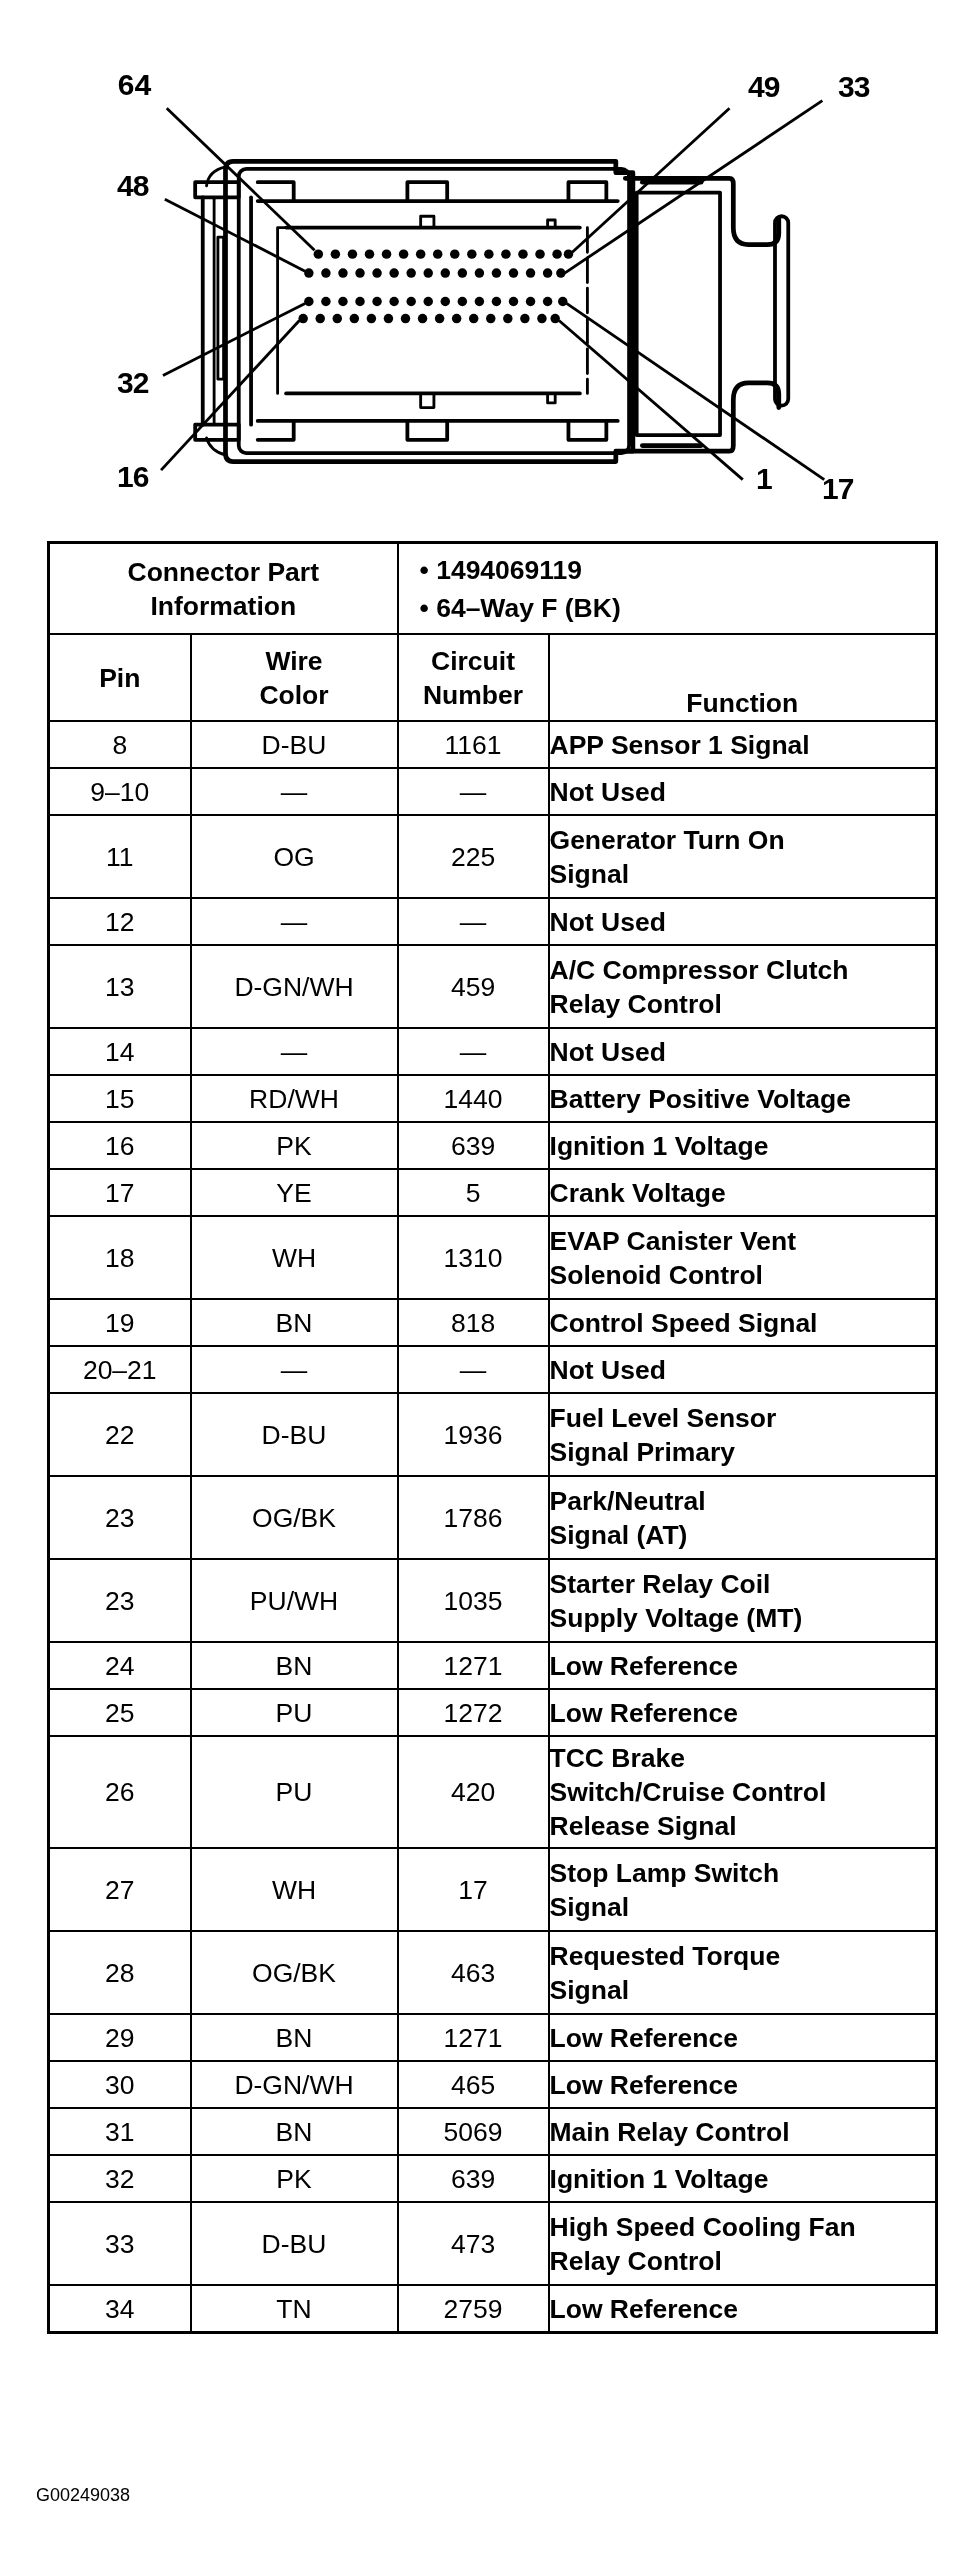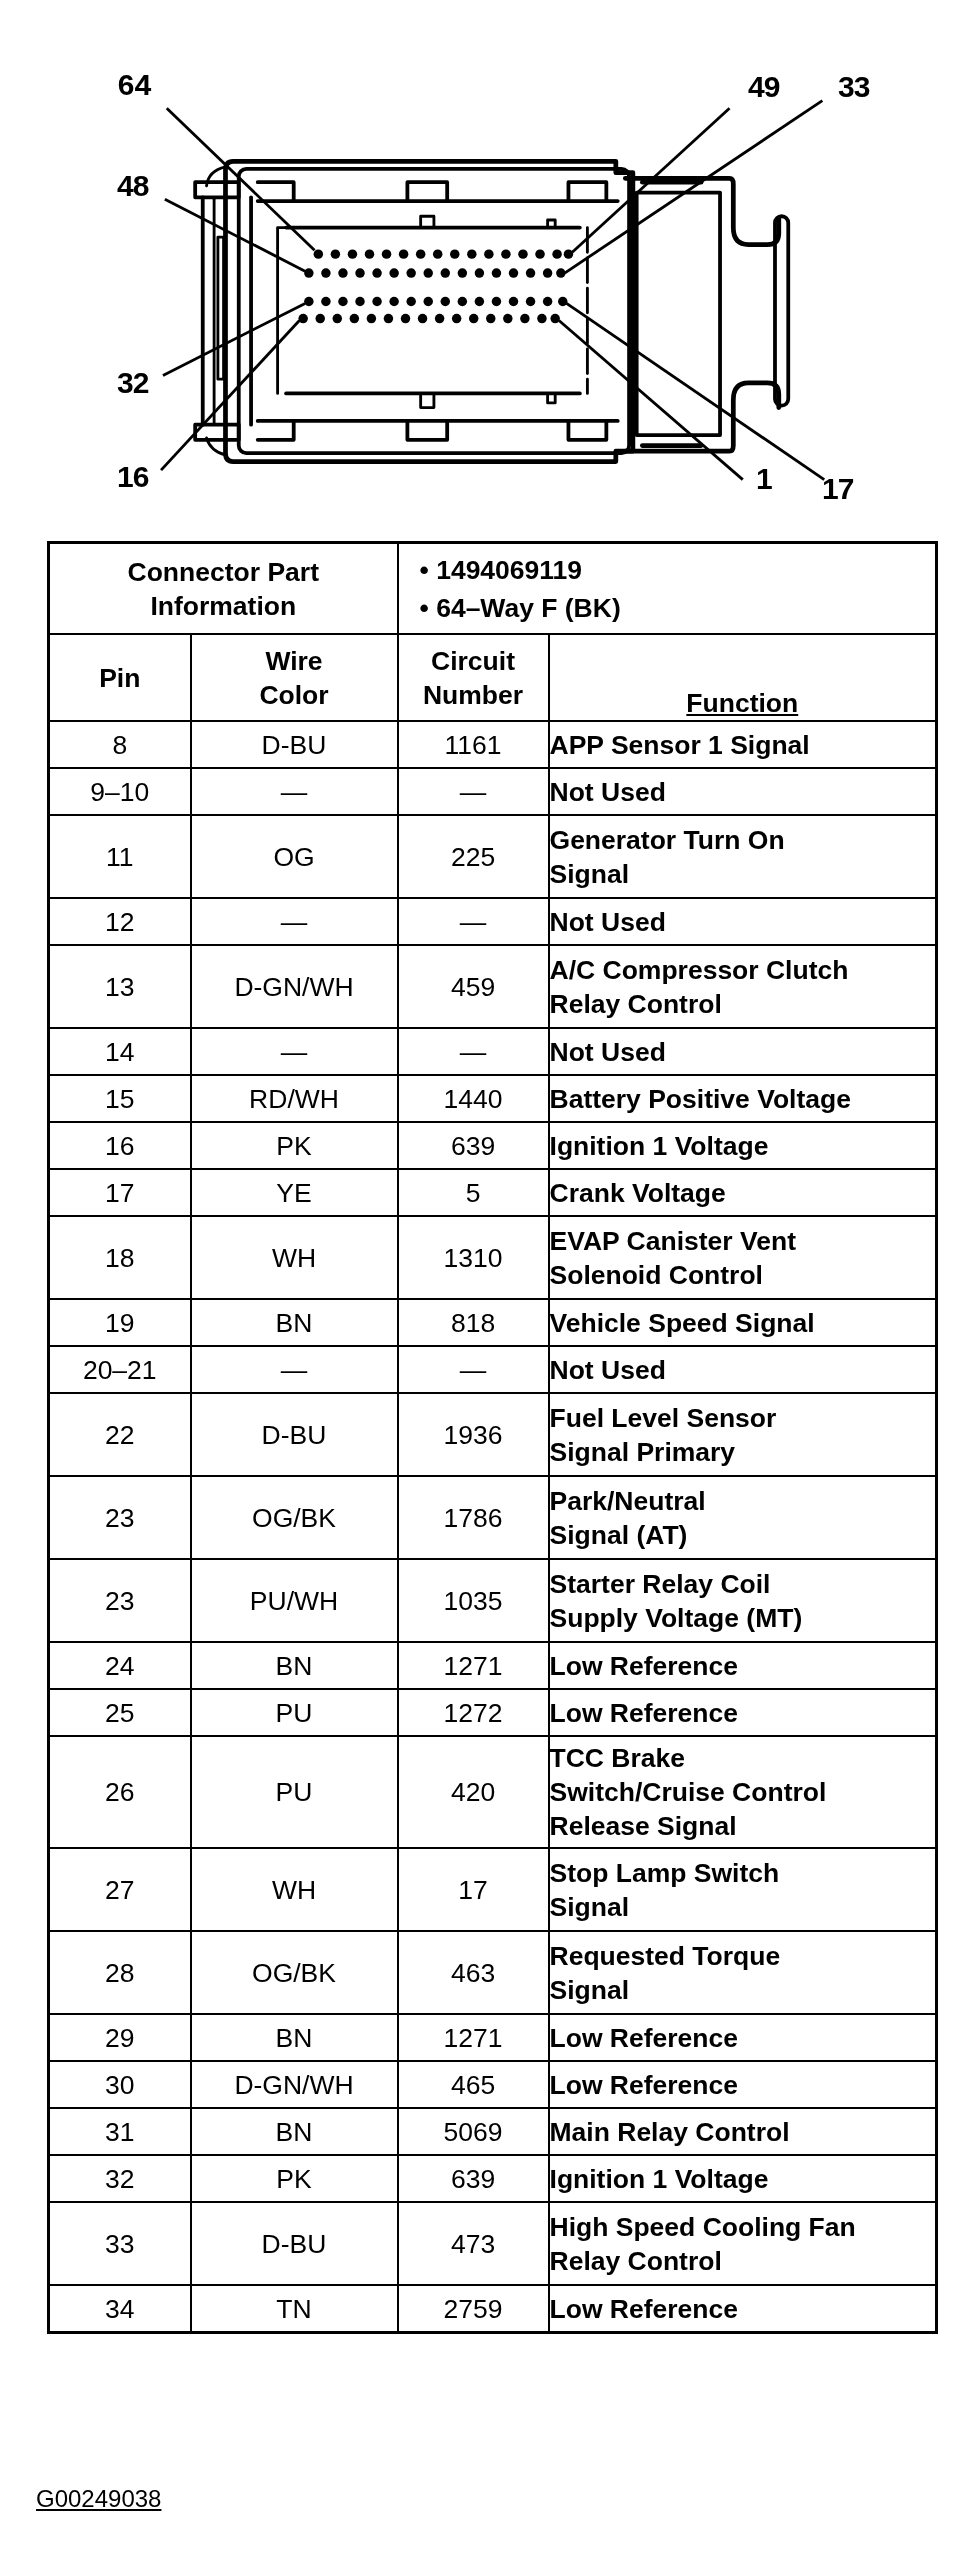--- a/index.html
+++ b/index.html
@@ -22,28 +22,28 @@
   table.conn td, table.conn th {
     border: 2.8px solid #000; padding: 0; vertical-align: middle;
     font-size: 26.5px; line-height: 34px;
   }
   table.conn th { font-weight: bold; }
   .info-head th { height: 89px; text-align: center; }
   .info-head .info-label { line-height: 34px; }
   .info-head .info-values { text-align: left; padding-left: 21px; }
   .info-values div { line-height: 38px; }
   .col-head th { height: 85px; text-align: center; vertical-align: bottom; padding-bottom: 5.7px; line-height: 33px; }
-  .col-head th.func { vertical-align: bottom; text-decoration: underline; }
+  .col-head th.func { vertical-align: bottom; }
   td.c { text-align: center; }
   td.fn { text-align: left; padding-left: 13.3px; padding-right: 5.7px; line-height: 35px; font-weight: bold; }
   tr.h1 td { height: 45px; }
   tr.h2 td { height: 81px; }
   tr.h3 td { height: 110px; }
   .fig-code {
-    position: absolute; left: 36px; top: 2485px; font-size: 24px; letter-spacing: 0px; text-decoration: underline;
+    position: absolute; left: 36px; top: 2485px; font-size: 18px; letter-spacing: 0px;
   }
 </style>
 </head>
 <body>
 
 <div class="diagram">
   <svg viewBox="0 0 1027 560" xmlns="http://www.w3.org/2000/svg">
     <g fill="none" stroke="#000" stroke-linecap="round" stroke-linejoin="round">
 
       <path d="M 246 170 L 650 170 L 650 182 L 668 182 L 668 476 L 650 476 L 650 487 L 246 487 Q 238 487 238 478 L 238 179 Q 238 170 246 170 Z" stroke-width="5"></path>
@@ -302,21 +302,21 @@
         <td class="fn">
           <div>EVAP Canister Vent</div>
           <div>Solenoid Control</div>
         </td>
       </tr>
       <tr class="h1">
         <td class="c">19</td>
         <td class="c">BN</td>
         <td class="c">818</td>
         <td class="fn">
-          <div>Vehicle Speed Signal</div>
+          <div>Control Speed Signal</div>
         </td>
       </tr>
       <tr class="h1">
         <td class="c">20–21</td>
         <td class="c">—</td>
         <td class="c">—</td>
         <td class="fn">
           <div>Not Used</div>
         </td>
       </tr>

